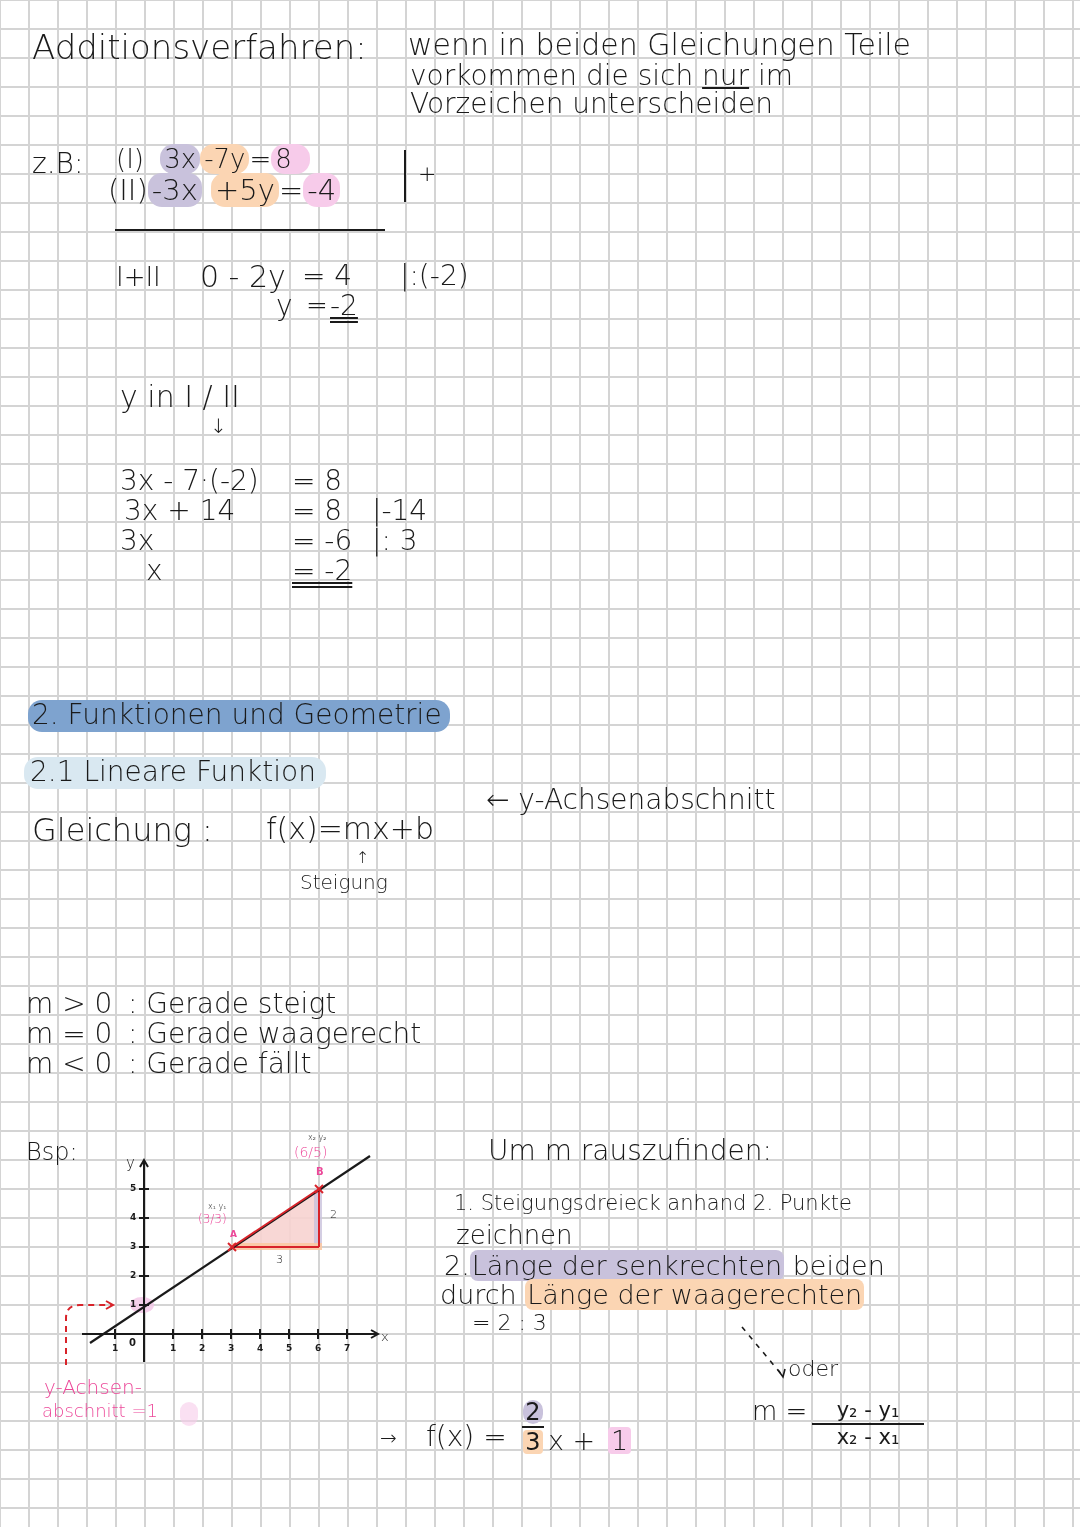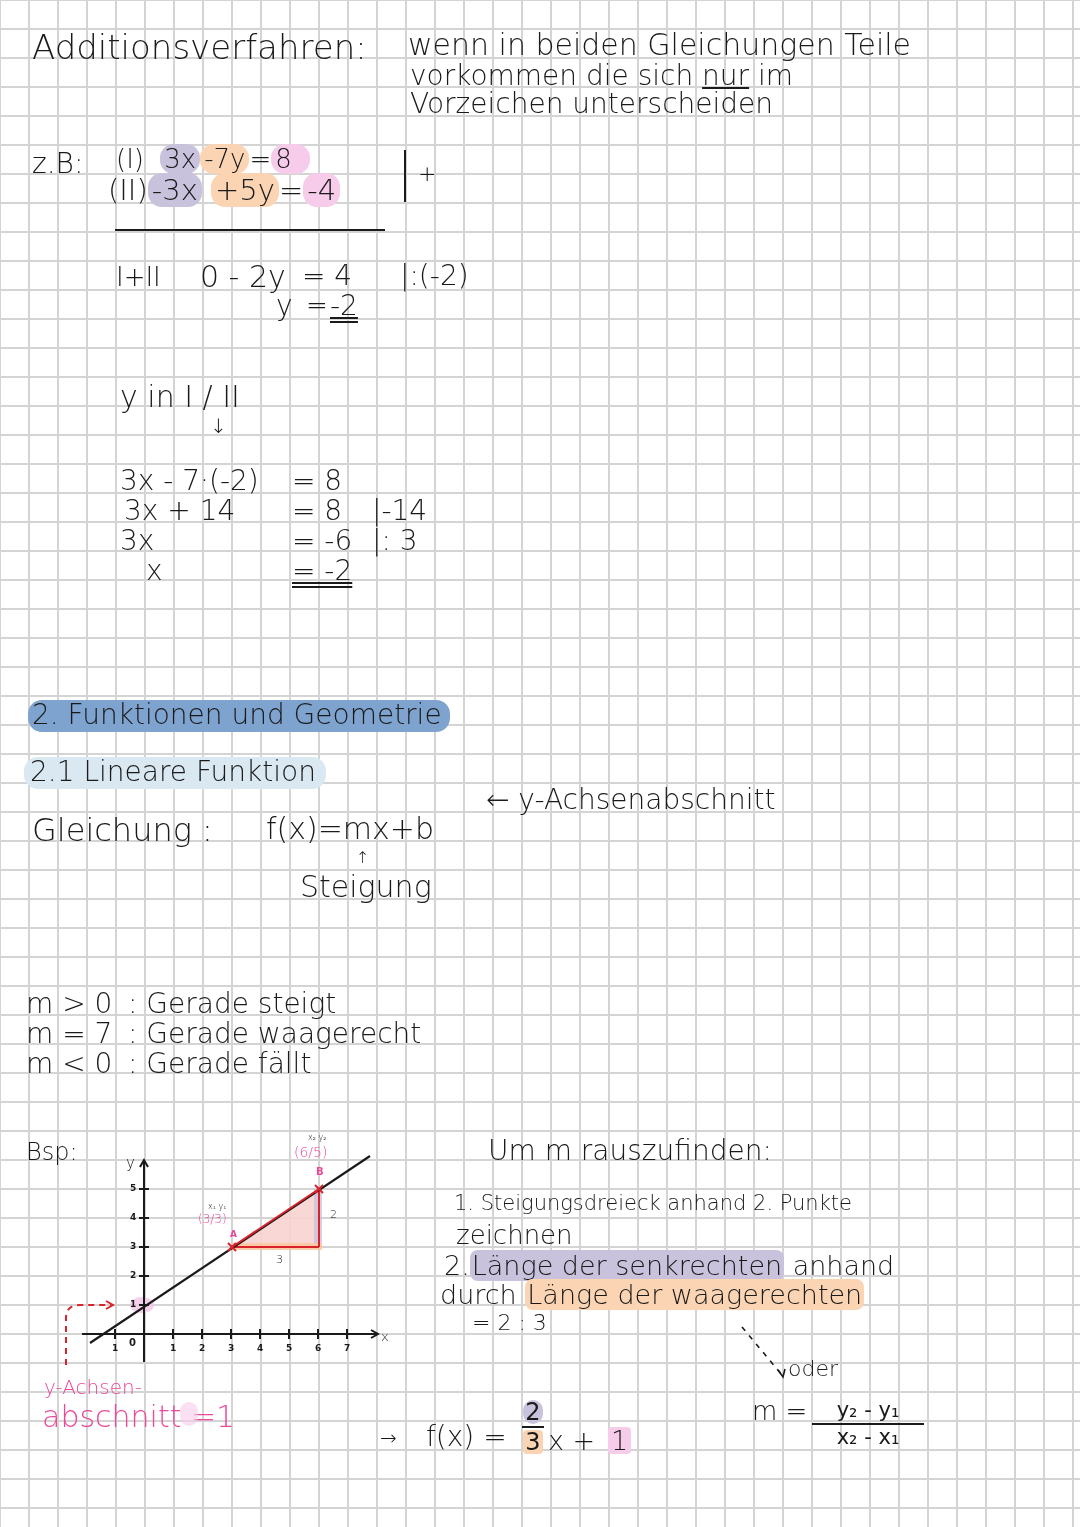--- a/index.html
+++ b/index.html
@@ -73,25 +73,25 @@
 <div class="t" style="left:372px;top:527px;font-size:28px;">|: 3</div>
 <div class="t" style="left:146px;top:557px;font-size:28px;">x</div>
 <div class="t dul" style="left:292px;top:557px;font-size:28px;">= -2</div>
 
 <div class="t hl blue" style="left:28px;top:700px;font-size:28px;padding:1px 8px 3px 4px;">2. Funktionen und Geometrie</div>
 <div class="t hl lightblue" style="left:24px;top:757px;font-size:28px;padding:1px 10px 3px 6px;">2.1 Lineare Funktion</div>
 <div class="t" style="left:32px;top:814px;font-size:32px;">Gleichung :</div>
 <div class="t" style="left:266px;top:814px;font-size:30px;">f(x)=mx+b</div>
 <div class="t" style="left:476px;top:786px;font-size:28px;margin-left:10px;">← y-Achsenabschnitt</div>
 <div class="t" style="left:356px;top:850px;font-size:16px;">↑</div>
-<div class="t" style="left:300px;top:872px;font-size:30px;">Steigung</div>
+<div class="t" style="left:300px;top:872px;font-size:20px;">Steigung</div>
 
 <div class="t" style="left:26px;top:990px;font-size:28px;">m &gt; 0</div>
 <div class="t" style="left:128px;top:990px;font-size:28px;">: Gerade steigt</div>
-<div class="t" style="left:26px;top:1020px;font-size:28px;">m = 7</div>
+<div class="t" style="left:26px;top:1020px;font-size:28px;">m = 0</div>
 <div class="t" style="left:128px;top:1020px;font-size:28px;">: Gerade waagerecht</div>
 <div class="t" style="left:26px;top:1050px;font-size:28px;">m &lt; 0</div>
 <div class="t" style="left:128px;top:1050px;font-size:28px;">: Gerade fällt</div>
 
 <div class="t" style="left:26px;top:1140px;font-size:24px;">Bsp:</div>
 
 <svg width="1080" height="1527" viewBox="0 0 1080 1527">
 
   <polygon points="232,1247 319,1247 319,1189" fill="#f7d3d0" opacity="0.9"></polygon>
   <rect x="314" y="1189" width="8" height="58" fill="#c9c2dc" opacity="0.8"></rect>
@@ -156,30 +156,30 @@
 <div class="t" style="left:208px;top:1203px;font-size:8px;">x₁ y₁</div>
 <div class="t red" style="left:198px;top:1213px;font-size:12px;">(3/3)</div>
 <div class="t red" style="left:230px;top:1230px;font-size:9px;font-weight:bold;">A</div>
 <div class="t" style="left:308px;top:1134px;font-size:8px;">x₂ y₂</div>
 <div class="t red" style="left:294px;top:1145px;font-size:14px;">(6/5)</div>
 <div class="t red" style="left:316px;top:1167px;font-size:10px;font-weight:bold;">B</div>
 <div class="t" style="left:330px;top:1209px;font-size:11px;">2</div>
 <div class="t" style="left:276px;top:1254px;font-size:11px;">3</div>
 
 <div class="t red" style="left:44px;top:1377px;font-size:20px;">y-Achsen-</div>
-<div class="t red" style="left:42px;top:1402px;font-size:30px;">
+<div class="t red" style="left:42px;top:1402px;font-size:18px;">
   <span>abschnitt =1</span>
 </div>
 <div style="position:absolute;left:180px;top:1402px;width:18px;height:24px;background:#f7cbea;opacity:0.6;border-radius:9px;"></div>
 
 <div class="t" style="left:460px;top:1137px;font-size:28px;margin-left:28px;">Um m rauszufinden:</div>
 <div class="t" style="left:454px;top:1193px;font-size:21px;">1. Steigungsdreieck anhand 2. Punkte</div>
 <div class="t" style="left:456px;top:1222px;font-size:26px;">zeichnen</div>
 <div class="t" style="left:444px;top:1252px;font-size:27px;">
-  <span>2.</span><span class="hl purple" style="border-radius:8px;padding:0 2px;">Länge der senkrechten</span><span> anhand</span>
+  <span>2.</span><span class="hl purple" style="border-radius:8px;padding:0 2px;">Länge der senkrechten</span><span> beiden</span>
 </div>
 <div class="t" style="left:440px;top:1281px;font-size:27px;">
   <span>durch </span><span class="hl orange" style="border-radius:8px;padding:0 2px;">Länge der waagerechten</span>
 </div>
 <div class="t" style="left:472px;top:1312px;font-size:22px;">= 2 : 3</div>
 
 <svg width="1080" height="1527" viewBox="0 0 1080 1527">
   <path d="M742,1327 L782,1375" fill="none" stroke="#1a1a1a" stroke-width="1.6" stroke-dasharray="5,6"></path>
   <polyline points="778,1370 783,1377 785,1369" fill="none" stroke="#1a1a1a" stroke-width="1.6"></polyline>
 </svg>

